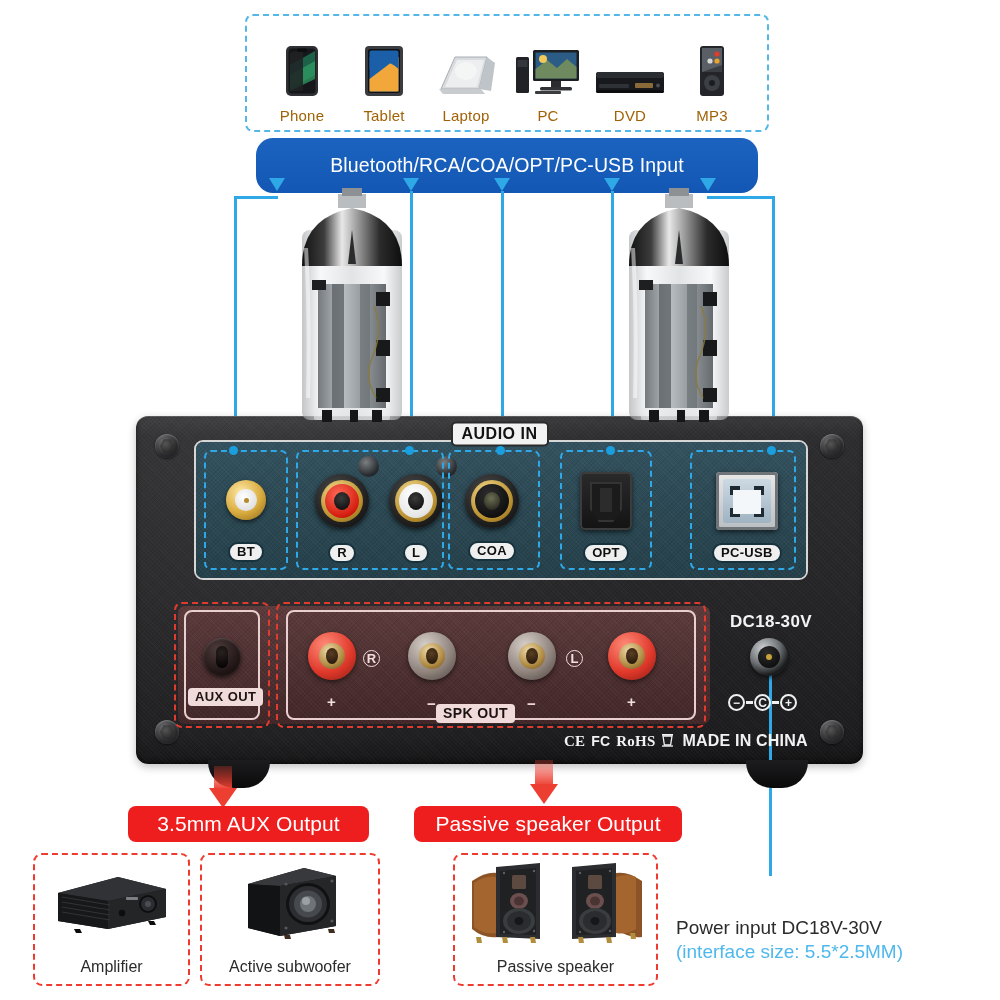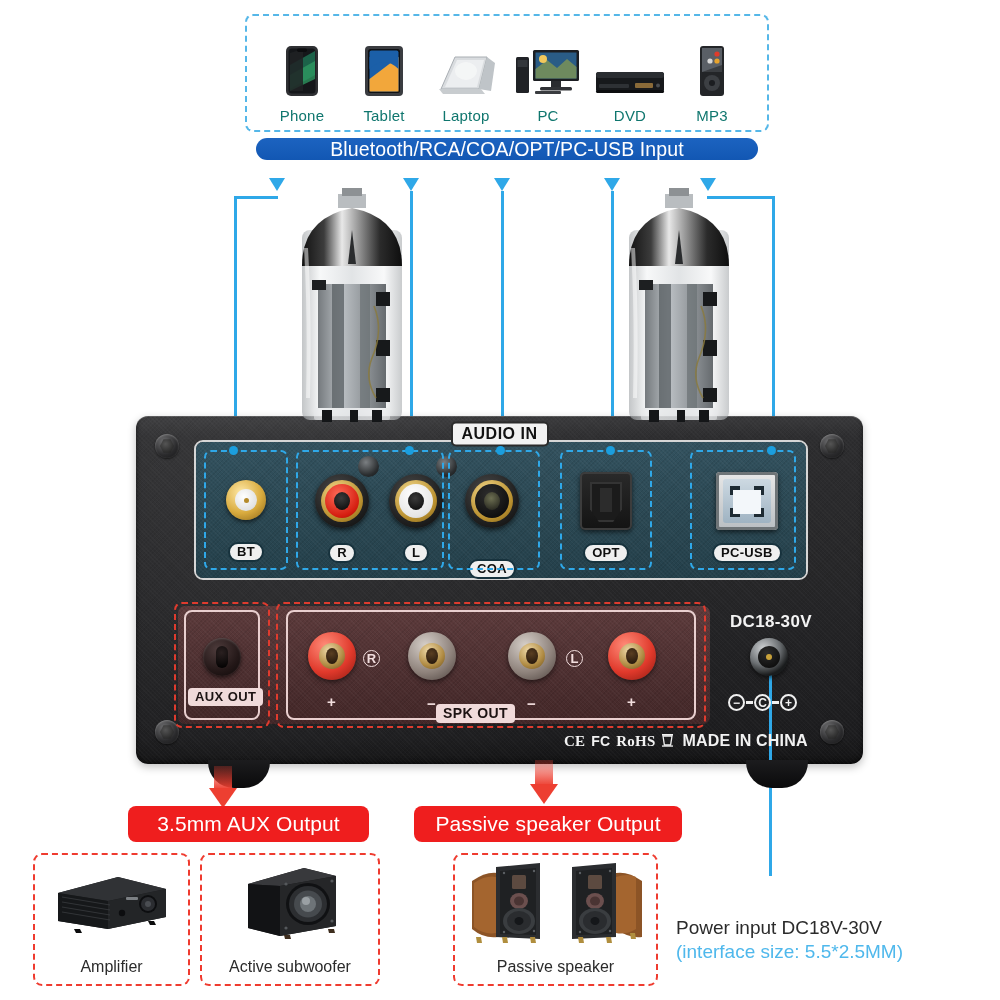--- a/index.html
+++ b/index.html
@@ -12,25 +12,25 @@
   #sources-box {
     position: absolute; left: 245px; top: 14px; width: 524px; height: 118px;
     border: 2px dashed #55b7e8; border-radius: 8px; background: #fff;
   }
   #sources-row {
     position: absolute; inset: 0; display: flex; align-items: flex-end;
     justify-content: space-around; padding: 8px 14px 6px 14px;
   }
   .src { display: flex; flex-direction: column; align-items: center; width: 68px; }
   .src .art { height: 58px; display: flex; align-items: flex-end; justify-content: center; }
-  .src .cap { font-size: 15px; color: #0f766e; margin-top: 10px; letter-spacing: .2px; white-space: nowrap; }
+  .src .cap { font-size: 15px; color: #a16207; margin-top: 10px; letter-spacing: .2px; white-space: nowrap; }
 
   
   #input-banner {
-    position: absolute; left: 256px; top: 138px; width: 502px; height: 22px;
+    position: absolute; left: 256px; top: 138px; width: 502px; height: 55px;
     background: linear-gradient(180deg,#1c63c0 0%,#1257b3 100%);
     border-radius: 17px; color: #fff; font-size: 19.5px;
     display: flex; align-items: center; justify-content: center; letter-spacing: .1px;
   }
 
   
   .bline { position: absolute; background: #2fa8e8; }
   .barrow { position: absolute; width: 0; height: 0;
     border-left: 8px solid transparent; border-right: 8px solid transparent;
     border-top: 13px solid #2fa8e8; }
@@ -483,21 +483,21 @@
       </div>
       <div class="plabel" style="margin-top:15px;">L</div>
     </div>
 
     <div class="jack-group" style="left:329px; top:58px;">
       <div class="rca coax">
         <div class="ring"></div>
           <div class="cup"></div>
           <div class="hole"></div>
       </div>
-      <div class="plabel" style="margin-top:31px;">COA</div>
+      <div class="plabel" style="margin-top:13px;">COA</div>
     </div>
 
     <div style="position:absolute; left:222px; top:40px; width:21px; height:21px; border-radius:50%; z-index:4; background:radial-gradient(circle at 38% 30%,#7b7f82,#2a2d2f 65%,#141617);"></div>
     <div style="position:absolute; left:300px; top:40px; width:21px; height:21px; border-radius:50%; z-index:4; background:radial-gradient(circle at 38% 30%,#7b7f82,#2a2d2f 65%,#141617);"></div>
 
     <div class="jack-group" style="left:444px; top:56px;">
       <div class="opt-port">
           <div class="tab"></div>
         </div>
       <div class="plabel" style="margin-top:13px;">OPT</div>

